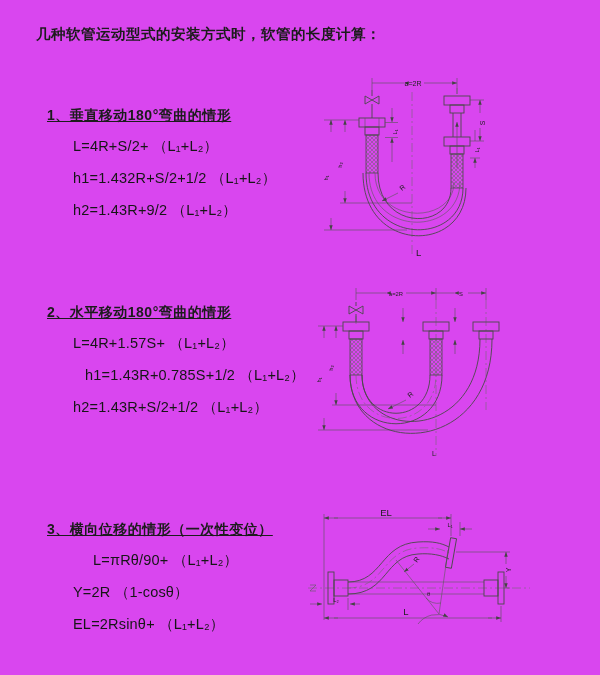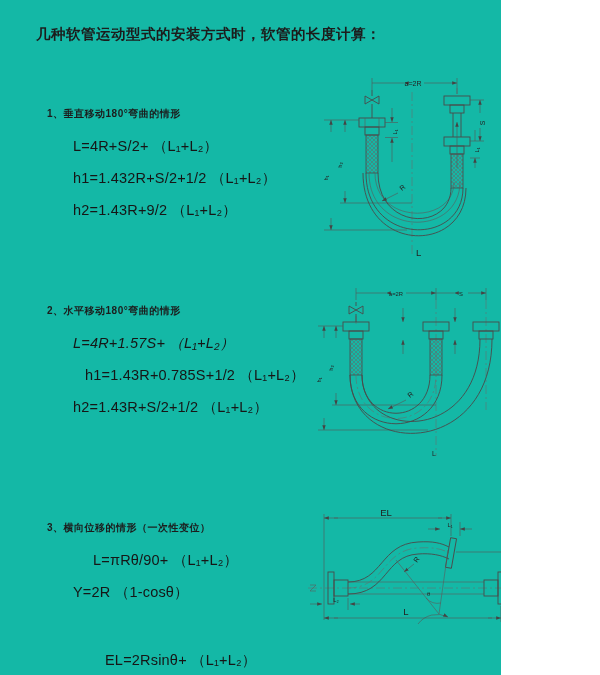--- a/index.html
+++ b/index.html
@@ -1,21 +1,21 @@
 <!DOCTYPE html>
 <html><head>
 <meta charset="utf-8">
 <style>
   html,body{margin:0;padding:0;background:#fff;}
   #page{
-    position:relative;width:501px;height:675px;background:#14b8a6;overflow:hidden;
+    position:relative;width:600px;height:675px;background:#d946ef;overflow:hidden;
     font-family:"Liberation Sans","DejaVu Sans",sans-serif;color:#1c1c1c;
   }
   .title{position:absolute;left:36px;top:25px;font-size:14.5px;font-weight:700;letter-spacing:.5px;}
-  .sec-head{position:absolute;font-size:10px;font-weight:700;letter-spacing:.5px;}
+  .sec-head{position:absolute;font-size:14px;font-weight:700;letter-spacing:.5px;text-decoration:underline;}
   .formula{position:absolute;font-size:14.5px;font-weight:400;color:#161616;letter-spacing:.2px;}
   .diag{position:absolute;}
   svg{display:block;}
   svg .ln{stroke:#4a4a4a;stroke-width:.9;fill:none;}
   svg .thin{stroke:#5a5a5a;stroke-width:.6;fill:none;}
   svg .dimln{stroke:#555;stroke-width:.6;fill:none;}
   svg .cl{stroke:#6a6a6a;stroke-width:.55;fill:none;stroke-dasharray:9 3 2 3;}
   svg .hatchbox{stroke:#4a4a4a;stroke-width:.8;}
   svg text{fill:#222;font-family:"Liberation Sans","DejaVu Sans",sans-serif;}
   svg .dimtxt{font-size:7px;}
@@ -130,21 +130,21 @@
       <g>
         <line class="dimln" x1="86" y1="123" x2="70" y2="131" marker-end="url(#ar1)"></line>
         <text class="dimtxt" x="90" y="121" transform="rotate(-40 90 121)">R</text>
       </g>
 
       <text class="biglbl" x="104" y="186">L</text>
     </svg>
   </div>
 
   <div class="sec-head" style="left:47px;top:304px;text-align:right;">2、水平移动180°弯曲的情形</div>
-  <div class="formula" style="left:73px;top:334px;font-style:italic;">L=4R+1.57S+ （L₁+L₂）</div>
+  <div class="formula" style="left:73px;top:334px;">L=4R+1.57S+ （L₁+L₂）</div>
   <div class="formula" style="left:73px;top:366px;margin-left:12px;">h1=1.43R+0.785S+1/2 （L₁+L₂）</div>
   <div class="formula" style="left:73px;top:398px;">h2=1.43R+S/2+1/2 （L₁+L₂）</div>
 
   <div class="diag" style="left:308px;top:280px;">
     <svg width="284" height="182" viewBox="0 0 284 182">
       <defs>
         <pattern id="hatch2" width="4" height="4" patternUnits="userSpaceOnUse">
           <path d="M0,0 L4,4 M4,0 L0,4" stroke="#666" stroke-width="0.5"></path>
         </pattern>
         <marker id="ar2" markerWidth="9" markerHeight="7" refX="8" refY="3.5" orient="auto">
@@ -226,21 +226,21 @@
         <text class="dimtxt" x="102" y="118" transform="rotate(-40 102 118)">R</text>
       </g>
 
       <text class="dimtxt" x="124" y="176">L</text>
     </svg>
   </div>
 
   <div class="sec-head" style="left:47px;top:521px;">3、横向位移的情形（一次性变位）</div>
   <div class="formula" style="left:73px;top:551px;margin-left:20px;">L=πRθ/90+ （L₁+L₂）</div>
   <div class="formula" style="left:73px;top:583px;">Y=2R （1-cosθ）</div>
-  <div class="formula" style="left:73px;top:651px;margin-left:32px;">EL=2Rsinθ+ （L₁+L₂）</div>
+  <div class="formula" style="left:73px;top:615px;">EL=2Rsinθ+ （L₁+L₂）</div>
 
   <div class="diag" style="left:298px;top:502px;">
     <svg width="302" height="152" viewBox="0 0 302 152">
       <defs>
         <marker id="ar3" markerWidth="9" markerHeight="7" refX="8" refY="3.5" orient="auto">
           <path d="M0,0.6 L8,3.5 L0,6.4 Z" fill="#444"></path>
         </marker>
       </defs>
 
       <g>

